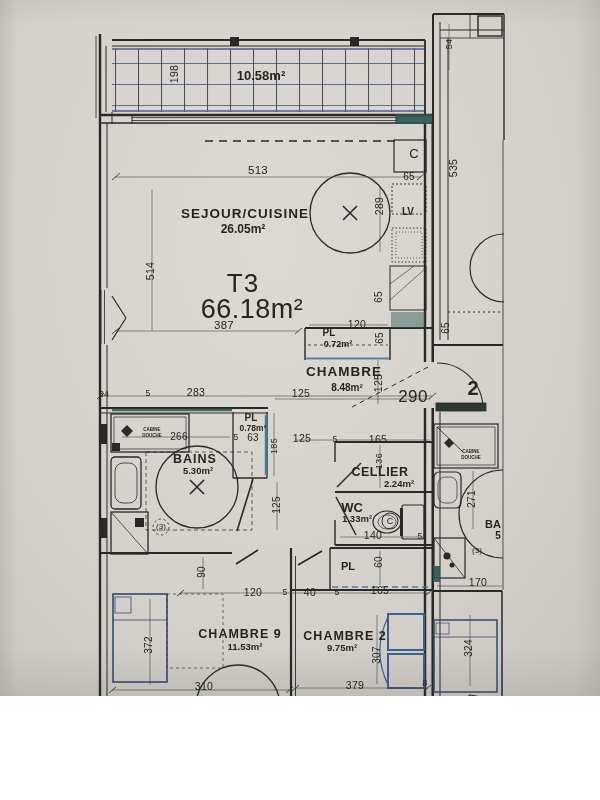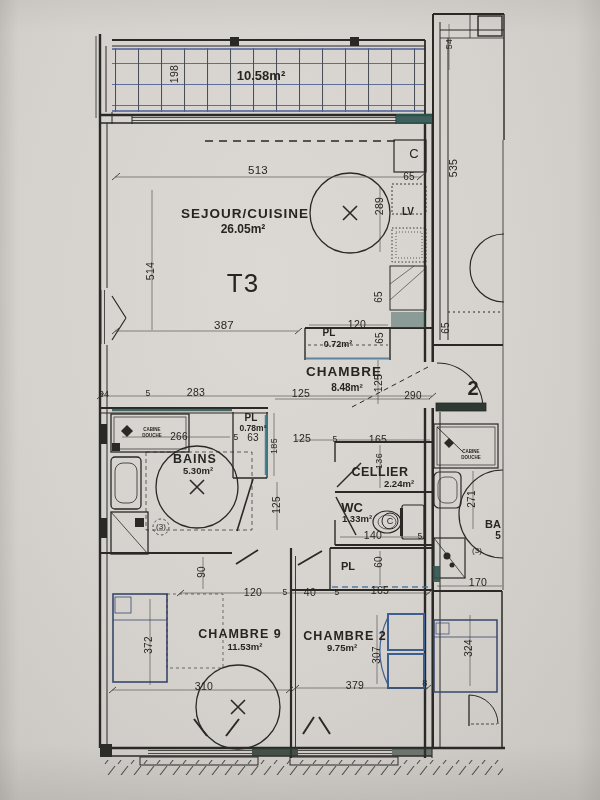--- a/index.html
+++ b/index.html
@@ -1,17 +1,17 @@
 <!DOCTYPE html>
 <html><head>
 <meta charset="utf-8">
 <style>
   html,body{margin:0;padding:0;}
   .paper{
-    position:relative;width:600px;height:800px;overflow:hidden;
+    position:relative;width:600px;height:696px;overflow:hidden;
     background:
       linear-gradient(90deg, rgba(120,116,112,.18) 0%, rgba(0,0,0,0) 3%, rgba(0,0,0,0) 96%, rgba(120,116,112,.15) 100%),
       linear-gradient(180deg, rgba(140,136,130,.12) 0%, rgba(0,0,0,0) 4%, rgba(0,0,0,0) 93%, rgba(120,116,112,.18) 100%),
       radial-gradient(ellipse at 45% 35%, #dcd9d5 0%, #d5d2ce 55%, #c8c5c1 100%);
     font-family:"Liberation Sans", sans-serif;
   }
   svg{position:absolute;left:0;top:0;}
   .lbl{
     position:absolute;transform:translate(-50%,-50%);
     color:#26251f;white-space:nowrap;line-height:1;
@@ -227,31 +227,32 @@
 <div class="lbl b" style="left:243px;top:229px;font-size:12px">26.05m²</div>
 <div class="lbl d v" style="left:150px;top:271px">514</div>
 <div class="lbl d v" style="left:379px;top:206px">289</div>
 <div class="lbl d" style="left:409px;top:177px;font-size:10px">65</div>
 <div class="lbl d v" style="left:379px;top:297px;font-size:10px">65</div>
 <div class="lbl d v" style="left:453px;top:168px">535</div>
 <div class="lbl d v" style="left:446px;top:328px;font-size:10px">65</div>
 <div class="lbl b" style="left:408px;top:212px;font-size:10px">LV</div>
 <div class="lbl" style="left:414px;top:153px;font-size:13px">C</div>
 <div class="lbl" style="left:243px;top:283px;font-size:26px;letter-spacing:1px">T3</div>
+<div class="lbl" style="left:252px;top:309px;font-size:27px;letter-spacing:.5px">66.18m²</div>
 <div class="lbl d" style="left:224px;top:326px;font-size:11.5px">387</div>
 
 <div class="lbl b" style="left:329px;top:333px;font-size:10px">PL</div>
 <div class="lbl d" style="left:357px;top:324px">120</div>
 <div class="lbl b" style="left:338px;top:344px;font-size:9px">0.72m²</div>
 <div class="lbl d v" style="left:380px;top:338px;font-size:10px">65</div>
 <div class="lbl b" style="left:344px;top:372px;font-size:13.5px;letter-spacing:1px">CHAMBRE</div>
 <div class="lbl b" style="left:347px;top:388px;font-size:10px">8.48m²</div>
 <div class="lbl d" style="left:301px;top:393px">125</div>
 <div class="lbl d v" style="left:378px;top:383px">125</div>
-<div class="lbl d" style="left:413px;top:396px;font-size:10px">290</div>
+<div class="lbl d" style="left:413px;top:396px;font-size:17px">290</div>
 <div class="lbl b" style="left:473px;top:388px;font-size:20px">2</div>
 <div class="lbl d" style="left:104px;top:394px;font-size:9px">34</div>
 <div class="lbl d" style="left:148px;top:393px;font-size:8.5px">5</div>
 <div class="lbl d" style="left:196px;top:392px">283</div>
 
 <div class="lbl tiny" style="left:152px;top:433px">CABINE DOUCHE</div>
 <div class="lbl d" style="left:179px;top:437px;font-size:10px">266</div>
 <div class="lbl d" style="left:236px;top:437px;font-size:8.5px">5</div>
 <div class="lbl b" style="left:251px;top:418px;font-size:10px">PL</div>
 <div class="lbl b" style="left:253px;top:428px;font-size:8.5px">0.78m²</div>

